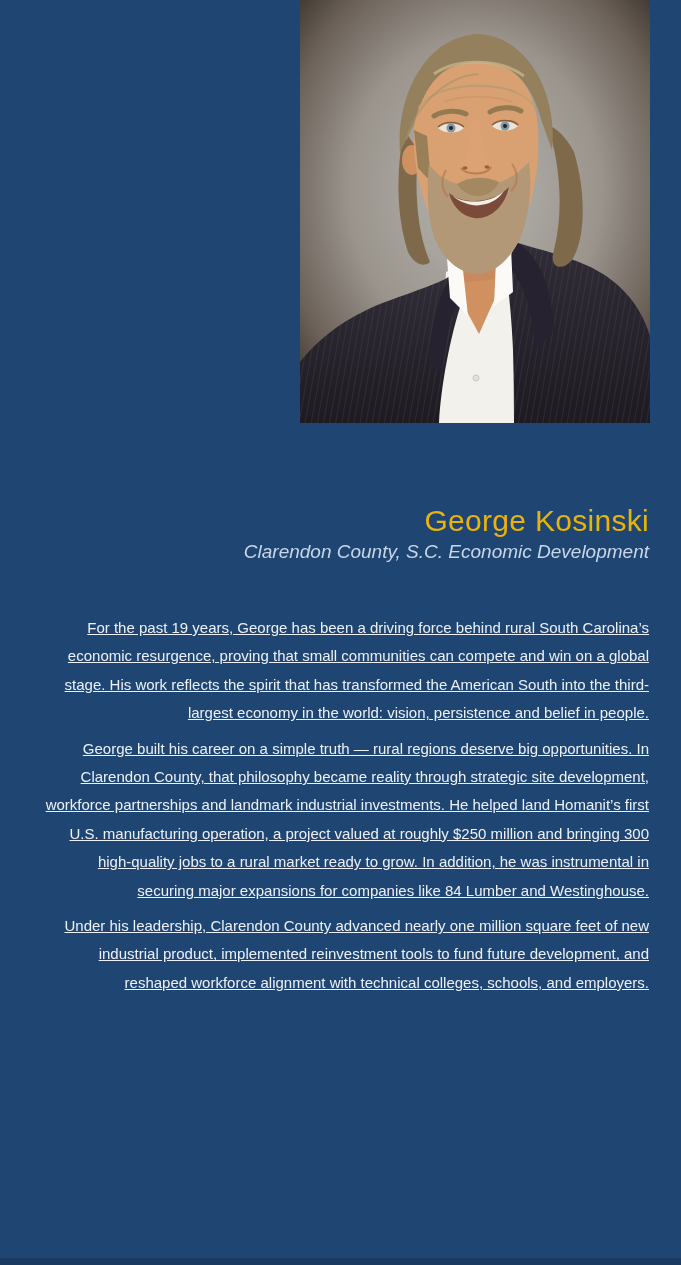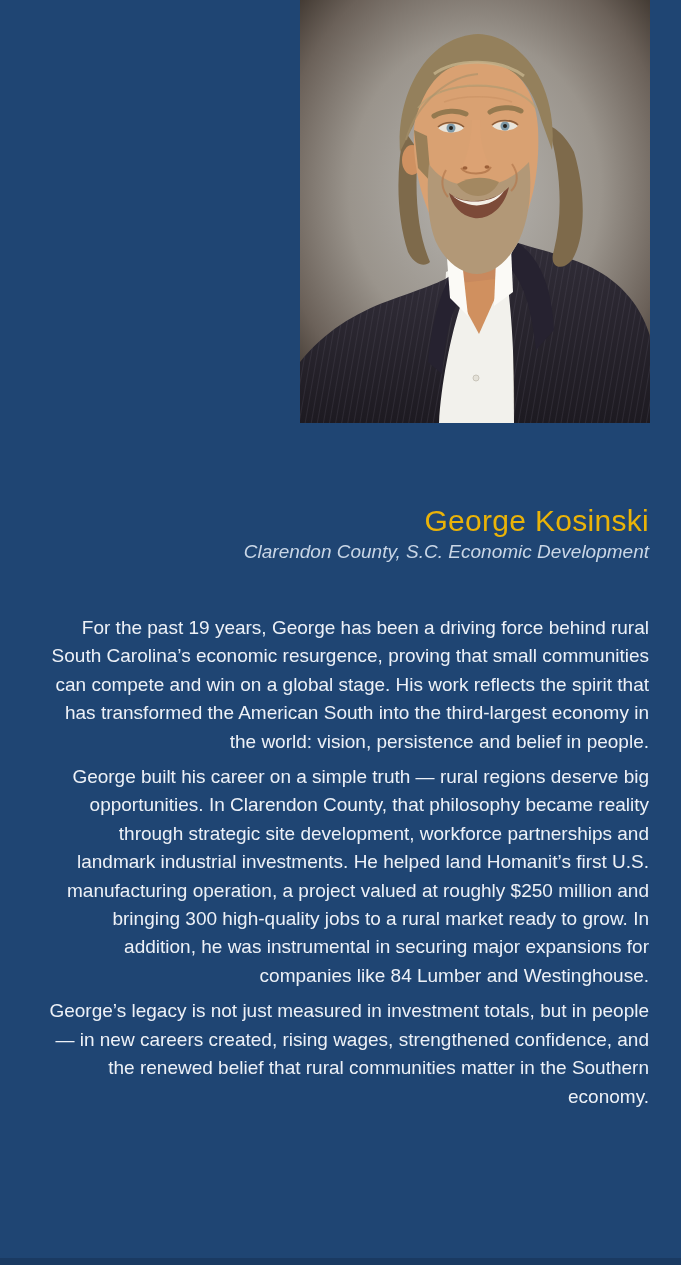--- a/index.html
+++ b/index.html
@@ -51,24 +51,25 @@
   p.affiliation {
     margin: 1px 0 0 0;
     font-style: italic;
     font-weight: 400;
     font-size: 19px;
     line-height: 24px;
     color: #c9d6e6;
   }
   p.body-para {
     margin: 7px 0 0 0;
-    font-size: 19px;
+    font-size: 15px;
     line-height: 28.4px;
     color: #edf1f7;
     hyphens: auto;
+    text-decoration: underline;
     -webkit-hyphens: auto;
   }
   p.body-para.first {
     margin-top: 50px;
   }
   .bottom-bar {
     position: absolute;
     left: 0;
     bottom: 0;
     width: 100%;
@@ -163,18 +164,18 @@
       <path d="M118,108 C140,78 216,78 236,108" stroke="#b5a076" stroke-width="2" fill="none" opacity="0.7"></path>
       <path d="M106,140 C118,100 150,76 178,74" stroke="#a6916a" stroke-width="2" fill="none" opacity="0.6"></path>
     </svg>
   </figure>
 
   <main class="content">
     <h1 class="person-name">George Kosinski</h1>
     <p class="affiliation">Clarendon County, S.C. Economic Development</p>
     <p class="body-para first" lang="en">For the past 19 years, George has been a driving force behind rural South Carolina’s economic resurgence, proving that small communities can compete and win on a global stage. His work reflects the spirit that has transformed the American South into the third-largest economy in the world: vision, persistence and belief in people.</p>
     <p class="body-para" lang="en">George built his career on a simple truth — rural regions deserve big opportunities. In Clarendon County, that philosophy became reality through strategic site development, workforce partnerships and landmark industrial investments. He helped land Homanit’s first U.S. manufacturing operation, a project valued at roughly $250 million and bringing 300 high-quality jobs to a rural market ready to grow. In addition, he was instrumental in securing major expansions for companies like 84 Lumber and Westinghouse.</p>
-    <p class="body-para" lang="en">George’s legacy is not just measured in investment totals, but in people — in new careers created, rising wages, strengthened confidence, and the renewed belief that rural communities matter in the Southern economy.</p>
+    <p class="body-para" lang="en">Under his leadership, Clarendon County advanced nearly one million square feet of new industrial product, implemented reinvestment tools to fund future development, and reshaped workforce alignment with technical colleges, schools, and employers.</p>
   </main>
 
   <div class="bottom-bar"></div>
 
 </div>
 
 </body></html>

